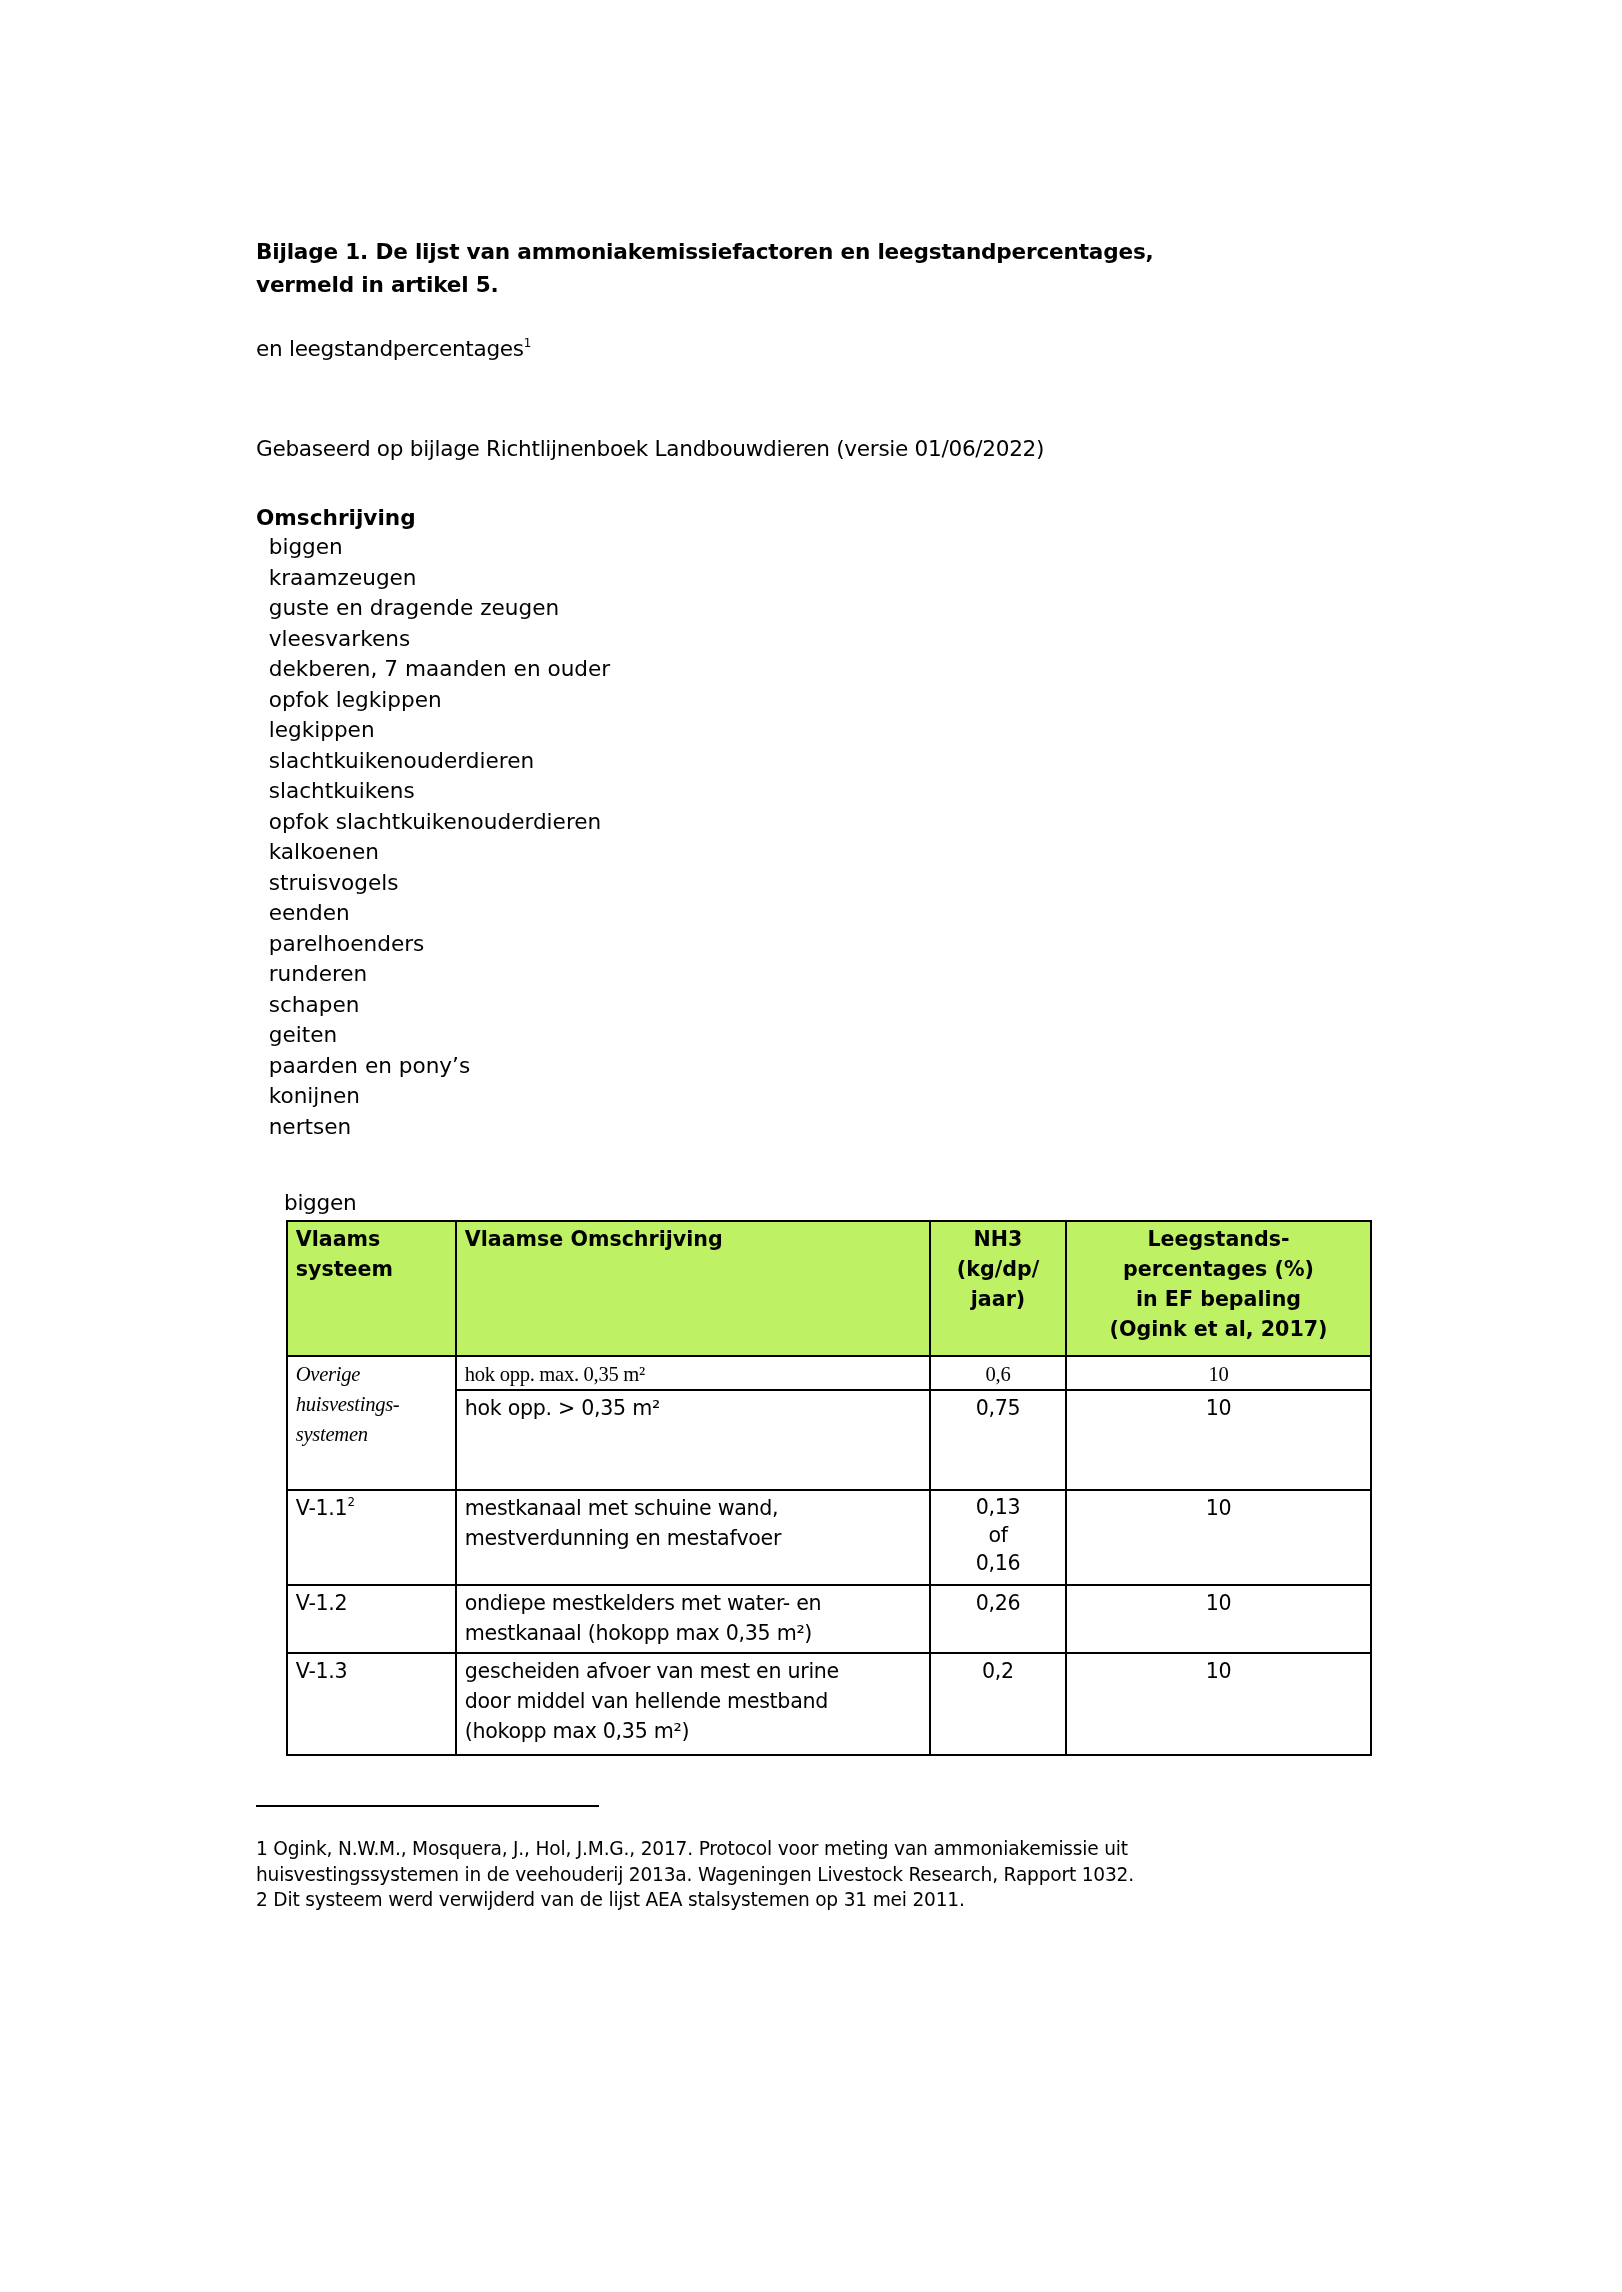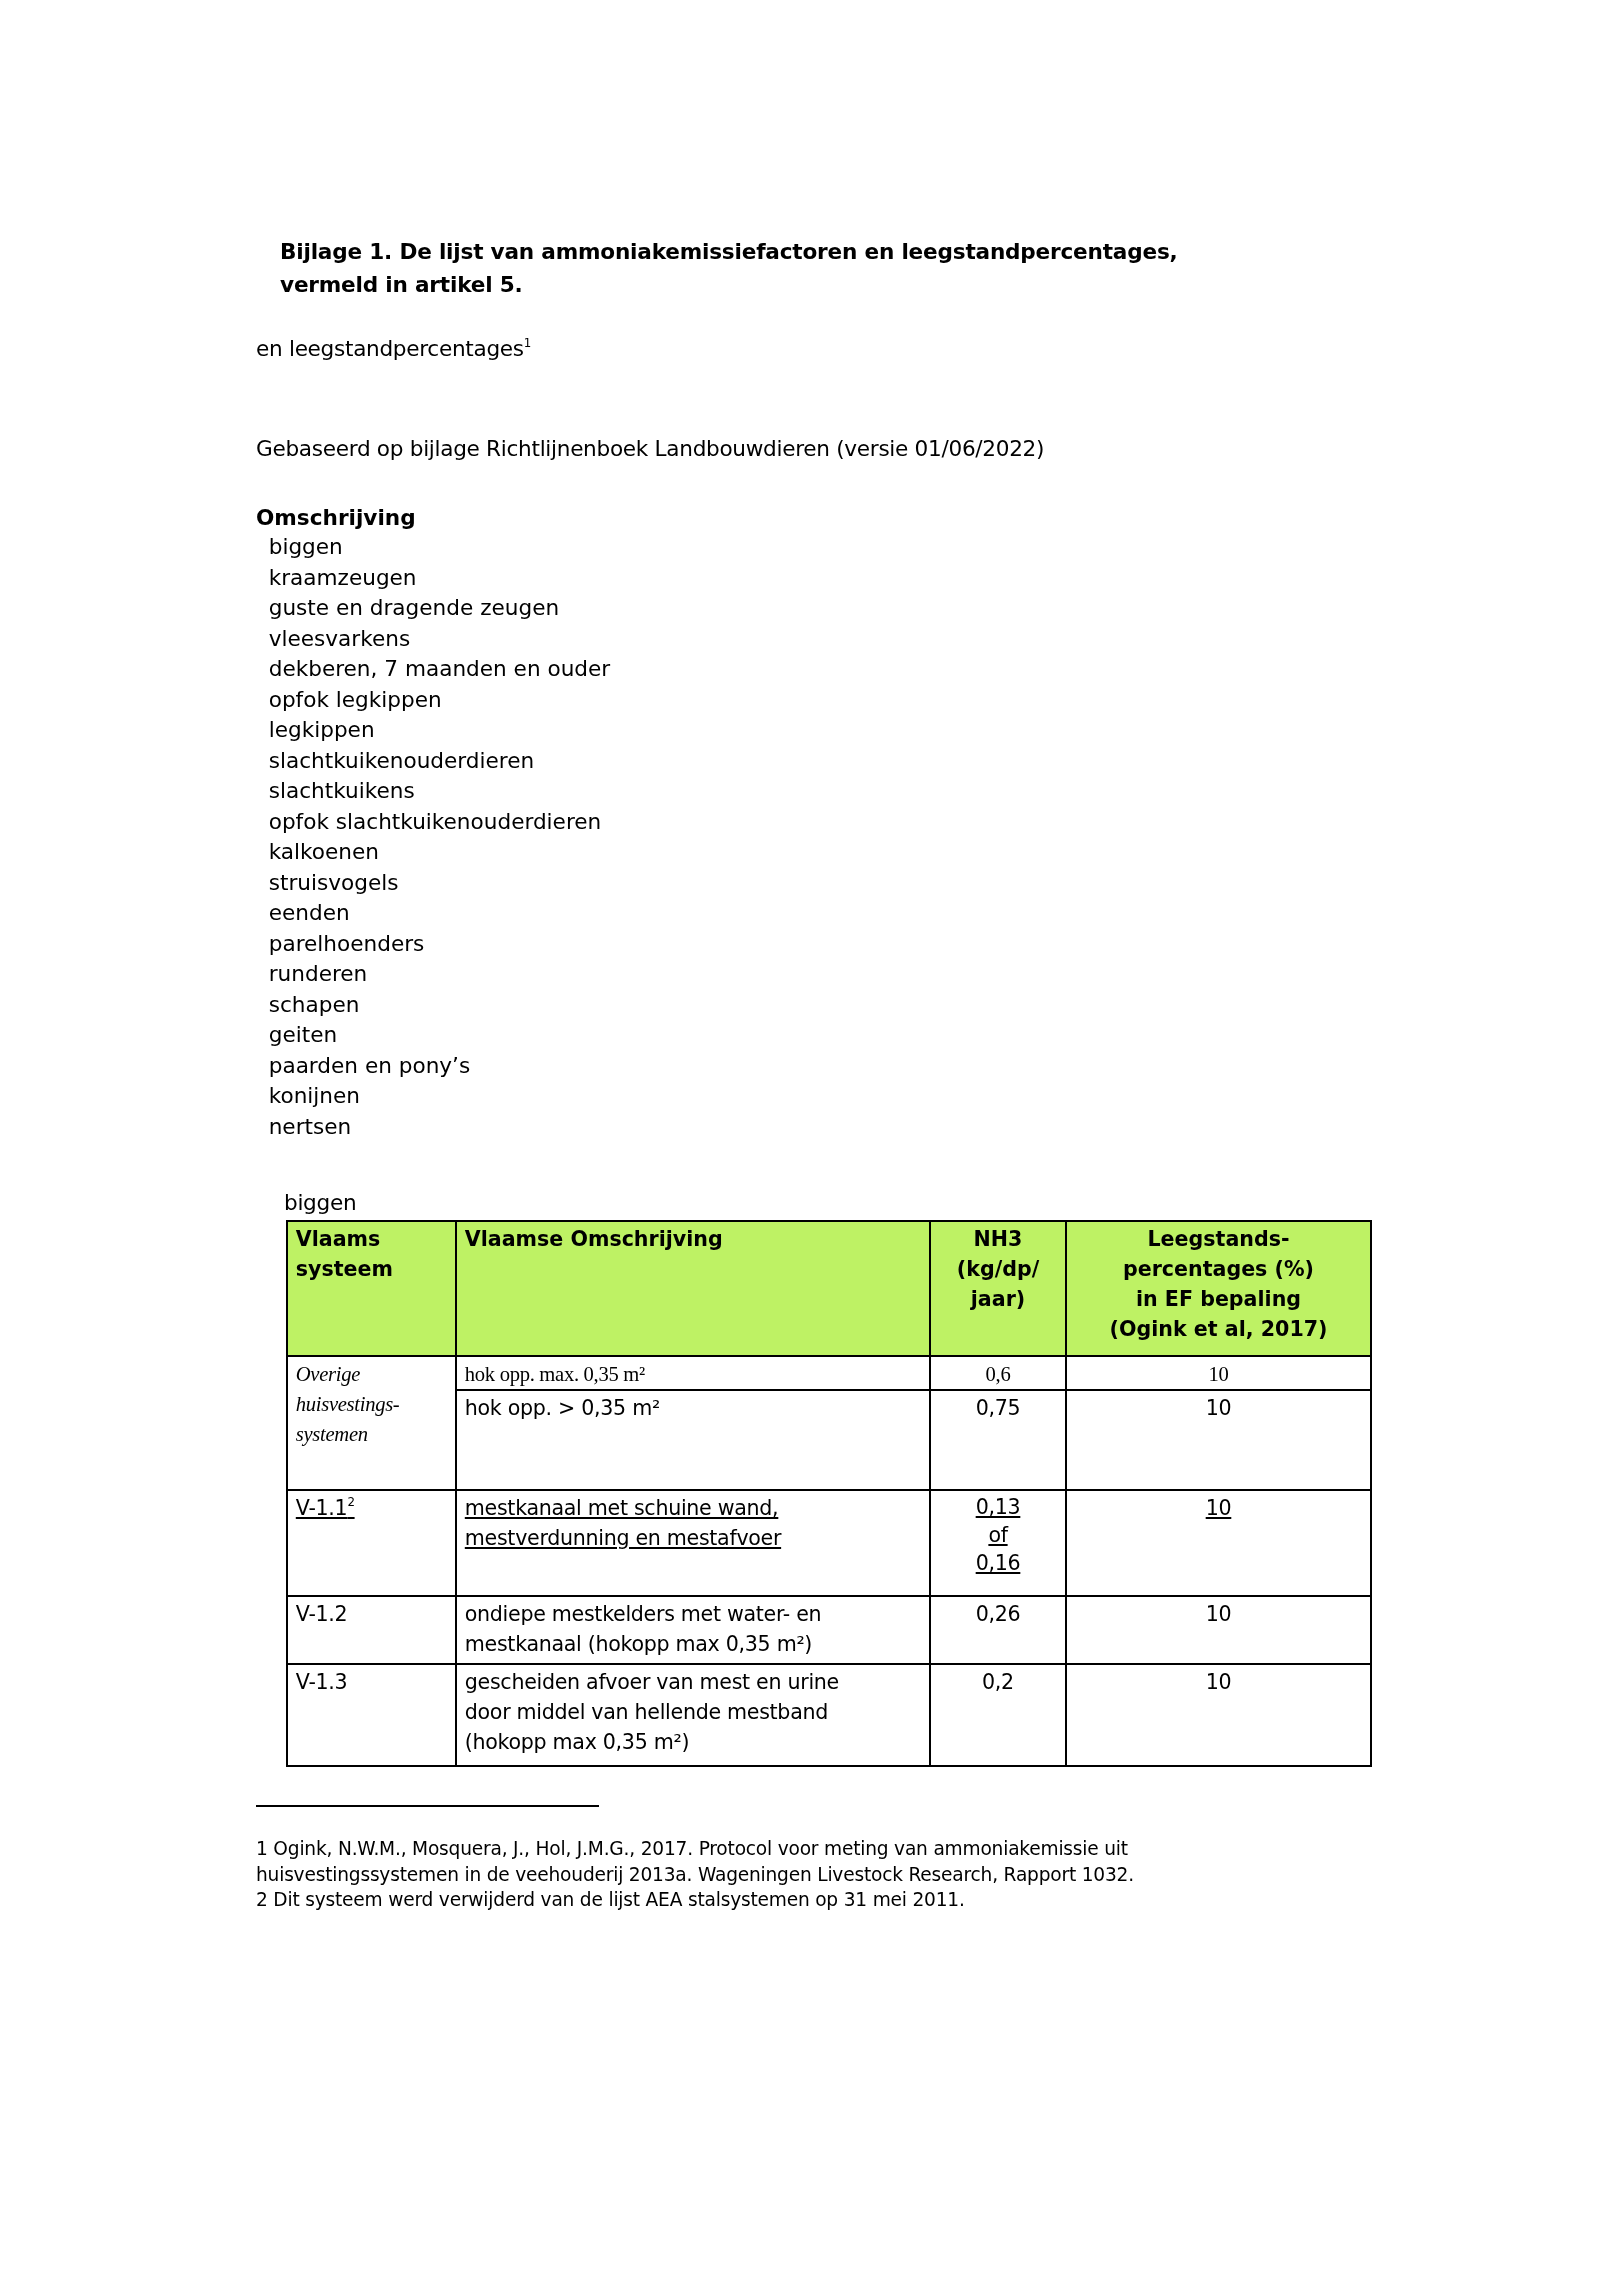--- a/index.html
+++ b/index.html
@@ -1,42 +1,42 @@
 <!DOCTYPE html>
 <html><head>
 <meta charset="utf-8">
 <style>
   html, body { margin: 0; padding: 0; background: #ffffff; }
   body { width: 1622px; height: 2293px; position: relative; overflow: hidden;
          font-family: "DejaVu Sans", sans-serif; color: #000; }
   .abs { position: absolute; }
   .txt { font-size: 21.6px; line-height: 31px; white-space: nowrap; }
   #title { left: 256px; top: 235px; font-size: 21.6px; line-height: 33px; font-weight: bold; letter-spacing: -0.2px; }
-  #title div { white-space: nowrap; margin-left: 24px; }
+  #title div { white-space: nowrap; }
   #ref { left: 256px; top: 333px; letter-spacing: -0.3px; }
   #ref sub { font-size: 12.7px; vertical-align: -2px; line-height: 0; }
   #ref sup { font-size: 11.8px; vertical-align: 8.8px; line-height: 0; }
   #based { left: 256px; top: 433px; letter-spacing: -0.3px; }
   #toc { left: 256px; top: 503px; }
   #toc .toc-heading { font-weight: bold; font-size: 21.6px; line-height: 29px; }
   #toc ul { list-style: none; margin: 0; padding: 0 0 0 12.7px; }
   #toc li { font-size: 21.6px; line-height: 30.5px; white-space: nowrap; }
   #table-caption { left: 284px; top: 1188px; font-size: 21.6px; line-height: 29px; letter-spacing: -0.3px; }
   #emission-table { position: absolute; left: 286px; top: 1220px; border-collapse: collapse;
                     table-layout: fixed; font-size: 20.6px; line-height: 30px; }
   #emission-table td, #emission-table th { border: 2.9px solid #000; vertical-align: top;
                     padding: 2px 7.8px 0 7.8px; }
   #emission-table th { background: #bef264; font-weight: bold; text-align: left; }
   #emission-table th.center, #emission-table td.center { text-align: center; }
   #emission-table td { letter-spacing: -0.3px; }
   #emission-table td.italic { font-style: italic; }
   #emission-table sup { font-size: 11.8px; vertical-align: 8.8px; line-height: 0; }
   .c1 { width: 169px; } .c2 { width: 474px; } .c3 { width: 136px; } .c4 { width: 305px; }
   .h-head { height: 135px; } .h-r1 { height: 23px; font-family: Liberation Serif, serif; } .h-r2 { height: 100px; }
-  .h-r3 { height: 106px; text-decoration: underline; } .h-r4 { height: 68px; margin-top: 43px; } .h-r5 { height: 102px; }
+  .h-r3 { height: 95px; } .h-r4 { height: 68px; margin-top: 43px; } .h-r5 { height: 102px; }
   #fn-rule { left: 256px; top: 1805px; width: 343px; height: 2px; background: #000; }
   #footnotes { left: 256px; top: 1836px; font-size: 18.6px; line-height: 25.5px; letter-spacing: -0.2px; }
   #footnotes div { white-space: nowrap; }
 </style>
 </head>
 <body>
 
 <div id="title" class="abs">
   <div>Bijlage 1. De lijst van ammoniakemissiefactoren en leegstandpercentages,</div>
   <div>vermeld in artikel 5.</div>

